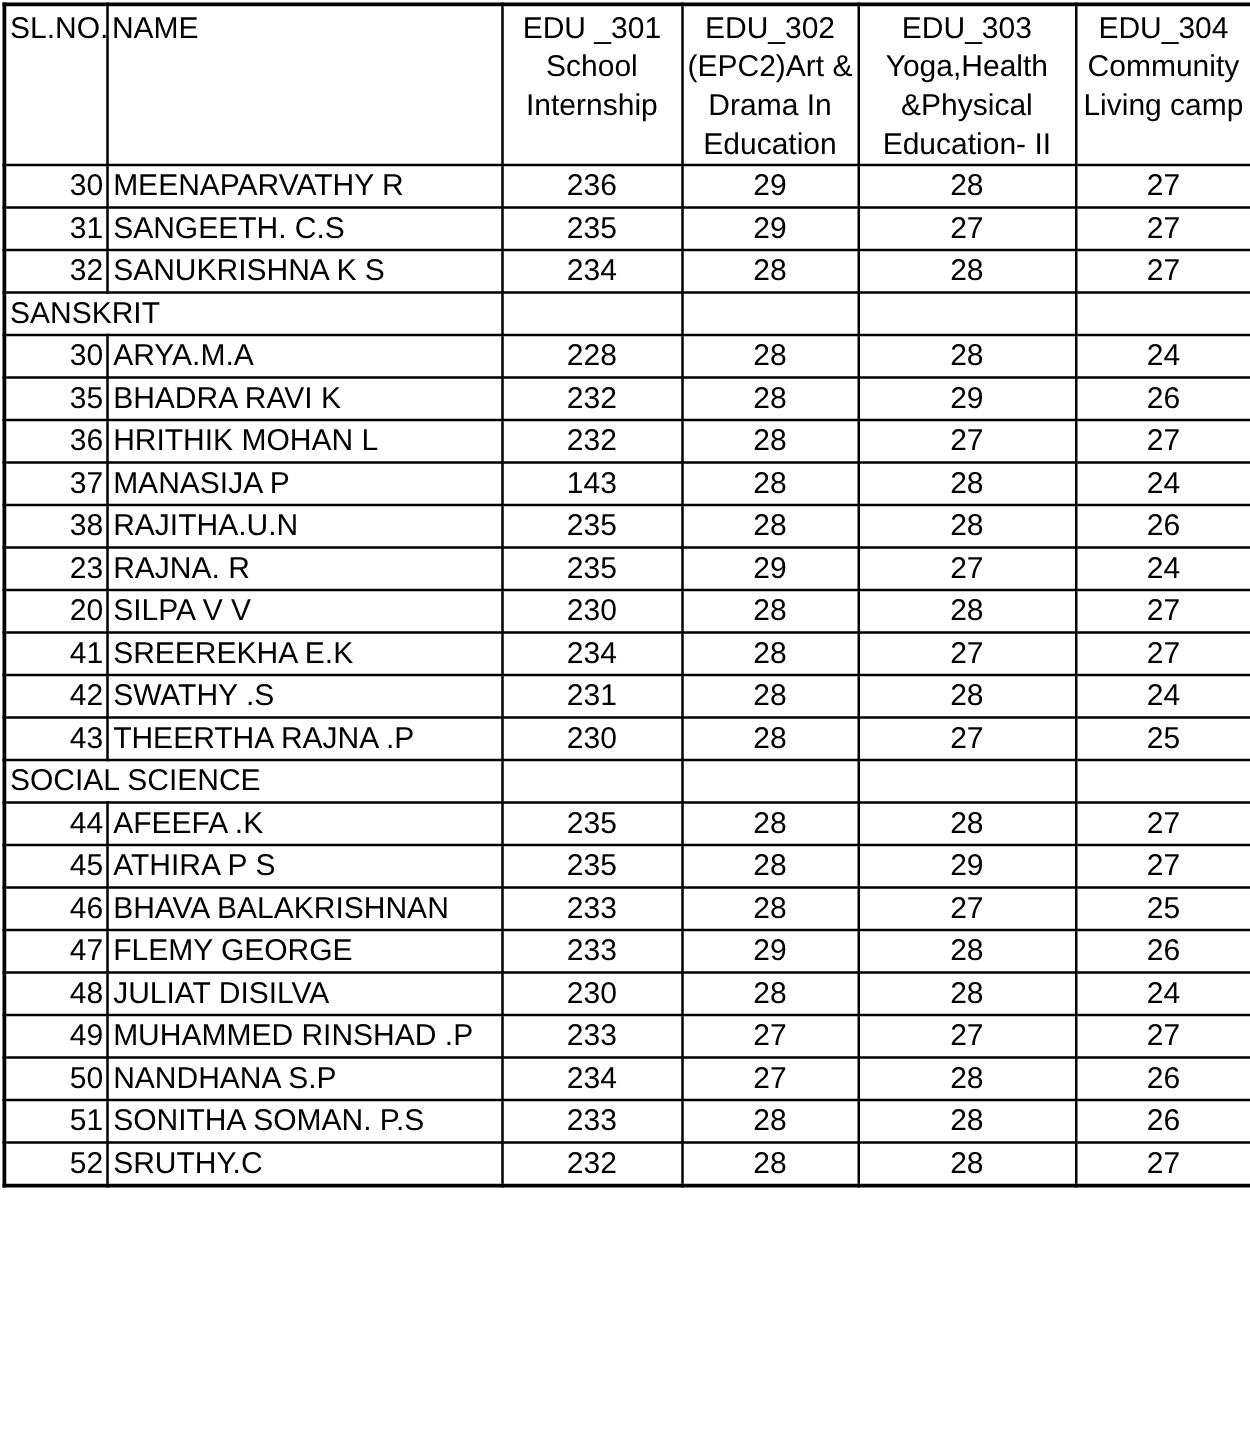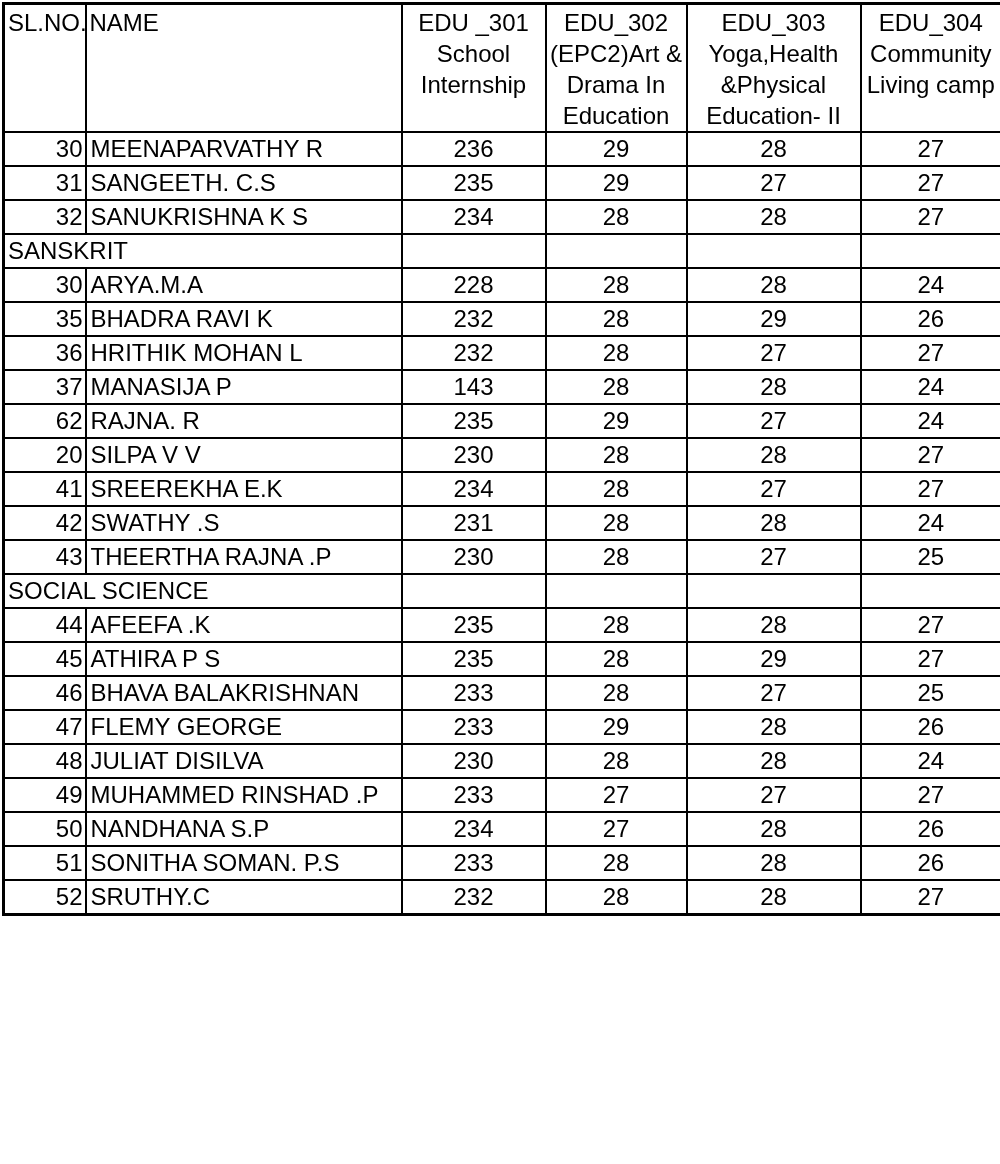--- a/index.html
+++ b/index.html
@@ -169,21 +169,29 @@
         </tr>
         <tr>
           <td class="slno-cell">37</td>
           <td class="name-cell">MANASIJA P</td>
           <td class="mark-cell">143</td>
           <td class="mark-cell">28</td>
           <td class="mark-cell">28</td>
           <td class="mark-cell">24</td>
         </tr>
         <tr>
-          <td class="slno-cell">62</td>
+          <td class="slno-cell">38</td>
+          <td class="name-cell">RAJITHA.U.N</td>
+          <td class="mark-cell">235</td>
+          <td class="mark-cell">28</td>
+          <td class="mark-cell">28</td>
+          <td class="mark-cell">26</td>
+        </tr>
+        <tr>
+          <td class="slno-cell">23</td>
           <td class="name-cell">RAJNA. R</td>
           <td class="mark-cell">235</td>
           <td class="mark-cell">29</td>
           <td class="mark-cell">27</td>
           <td class="mark-cell">24</td>
         </tr>
         <tr>
           <td class="slno-cell">20</td>
           <td class="name-cell">SILPA V V</td>
           <td class="mark-cell">230</td>

